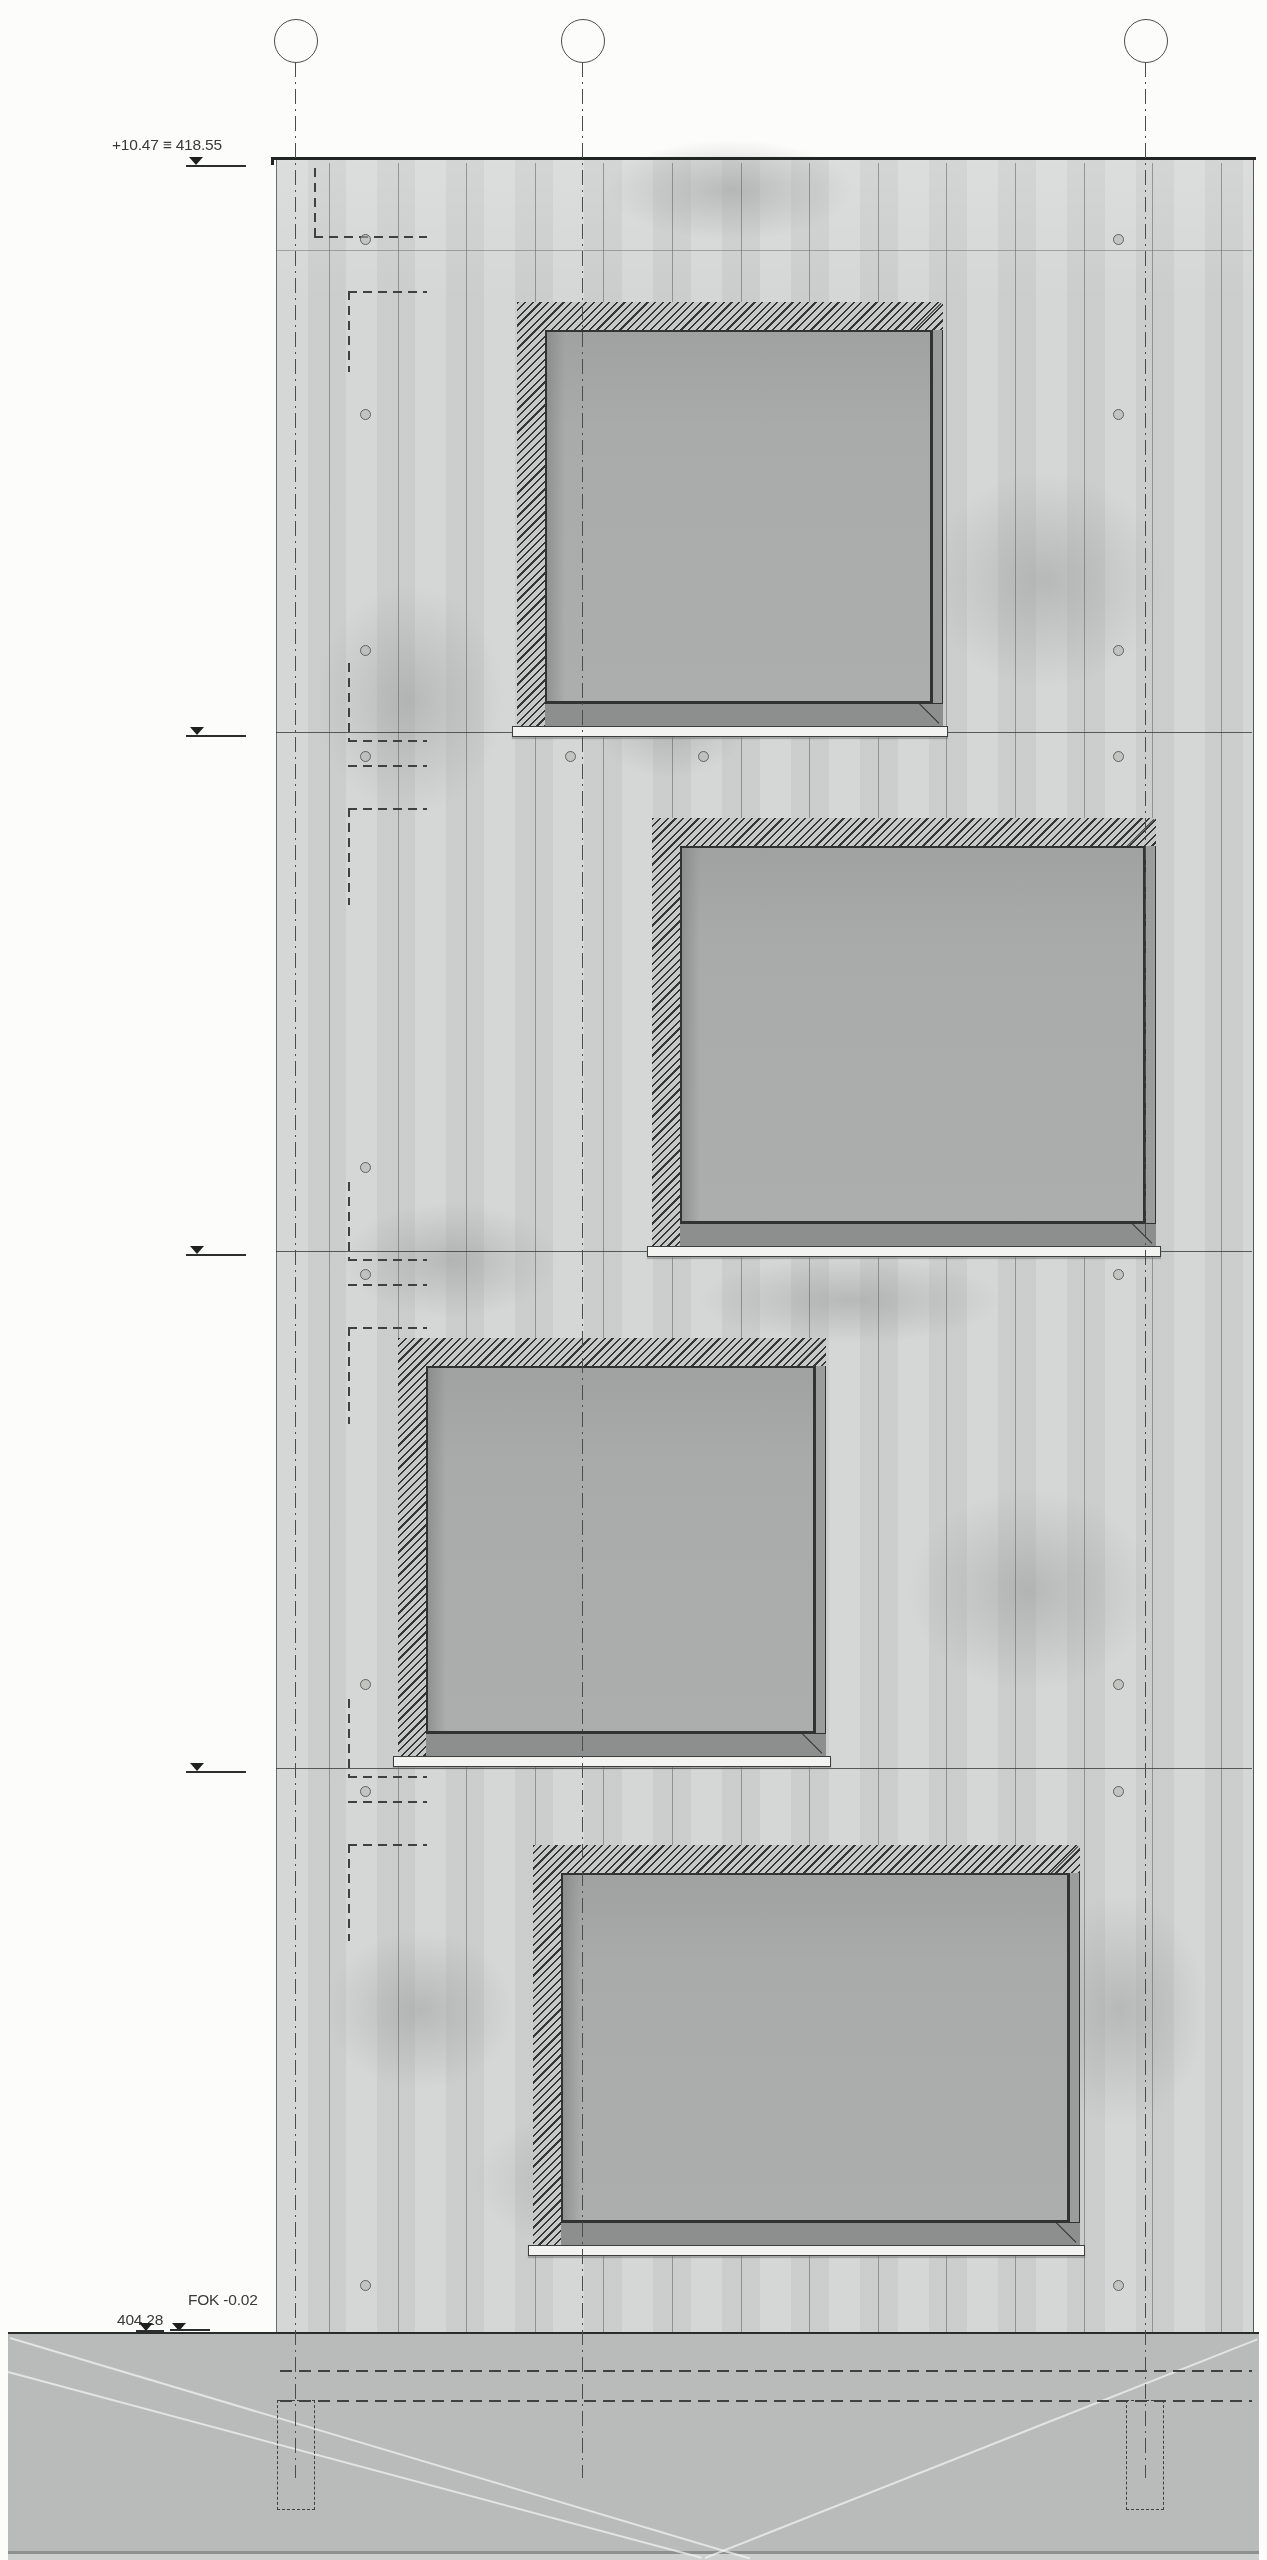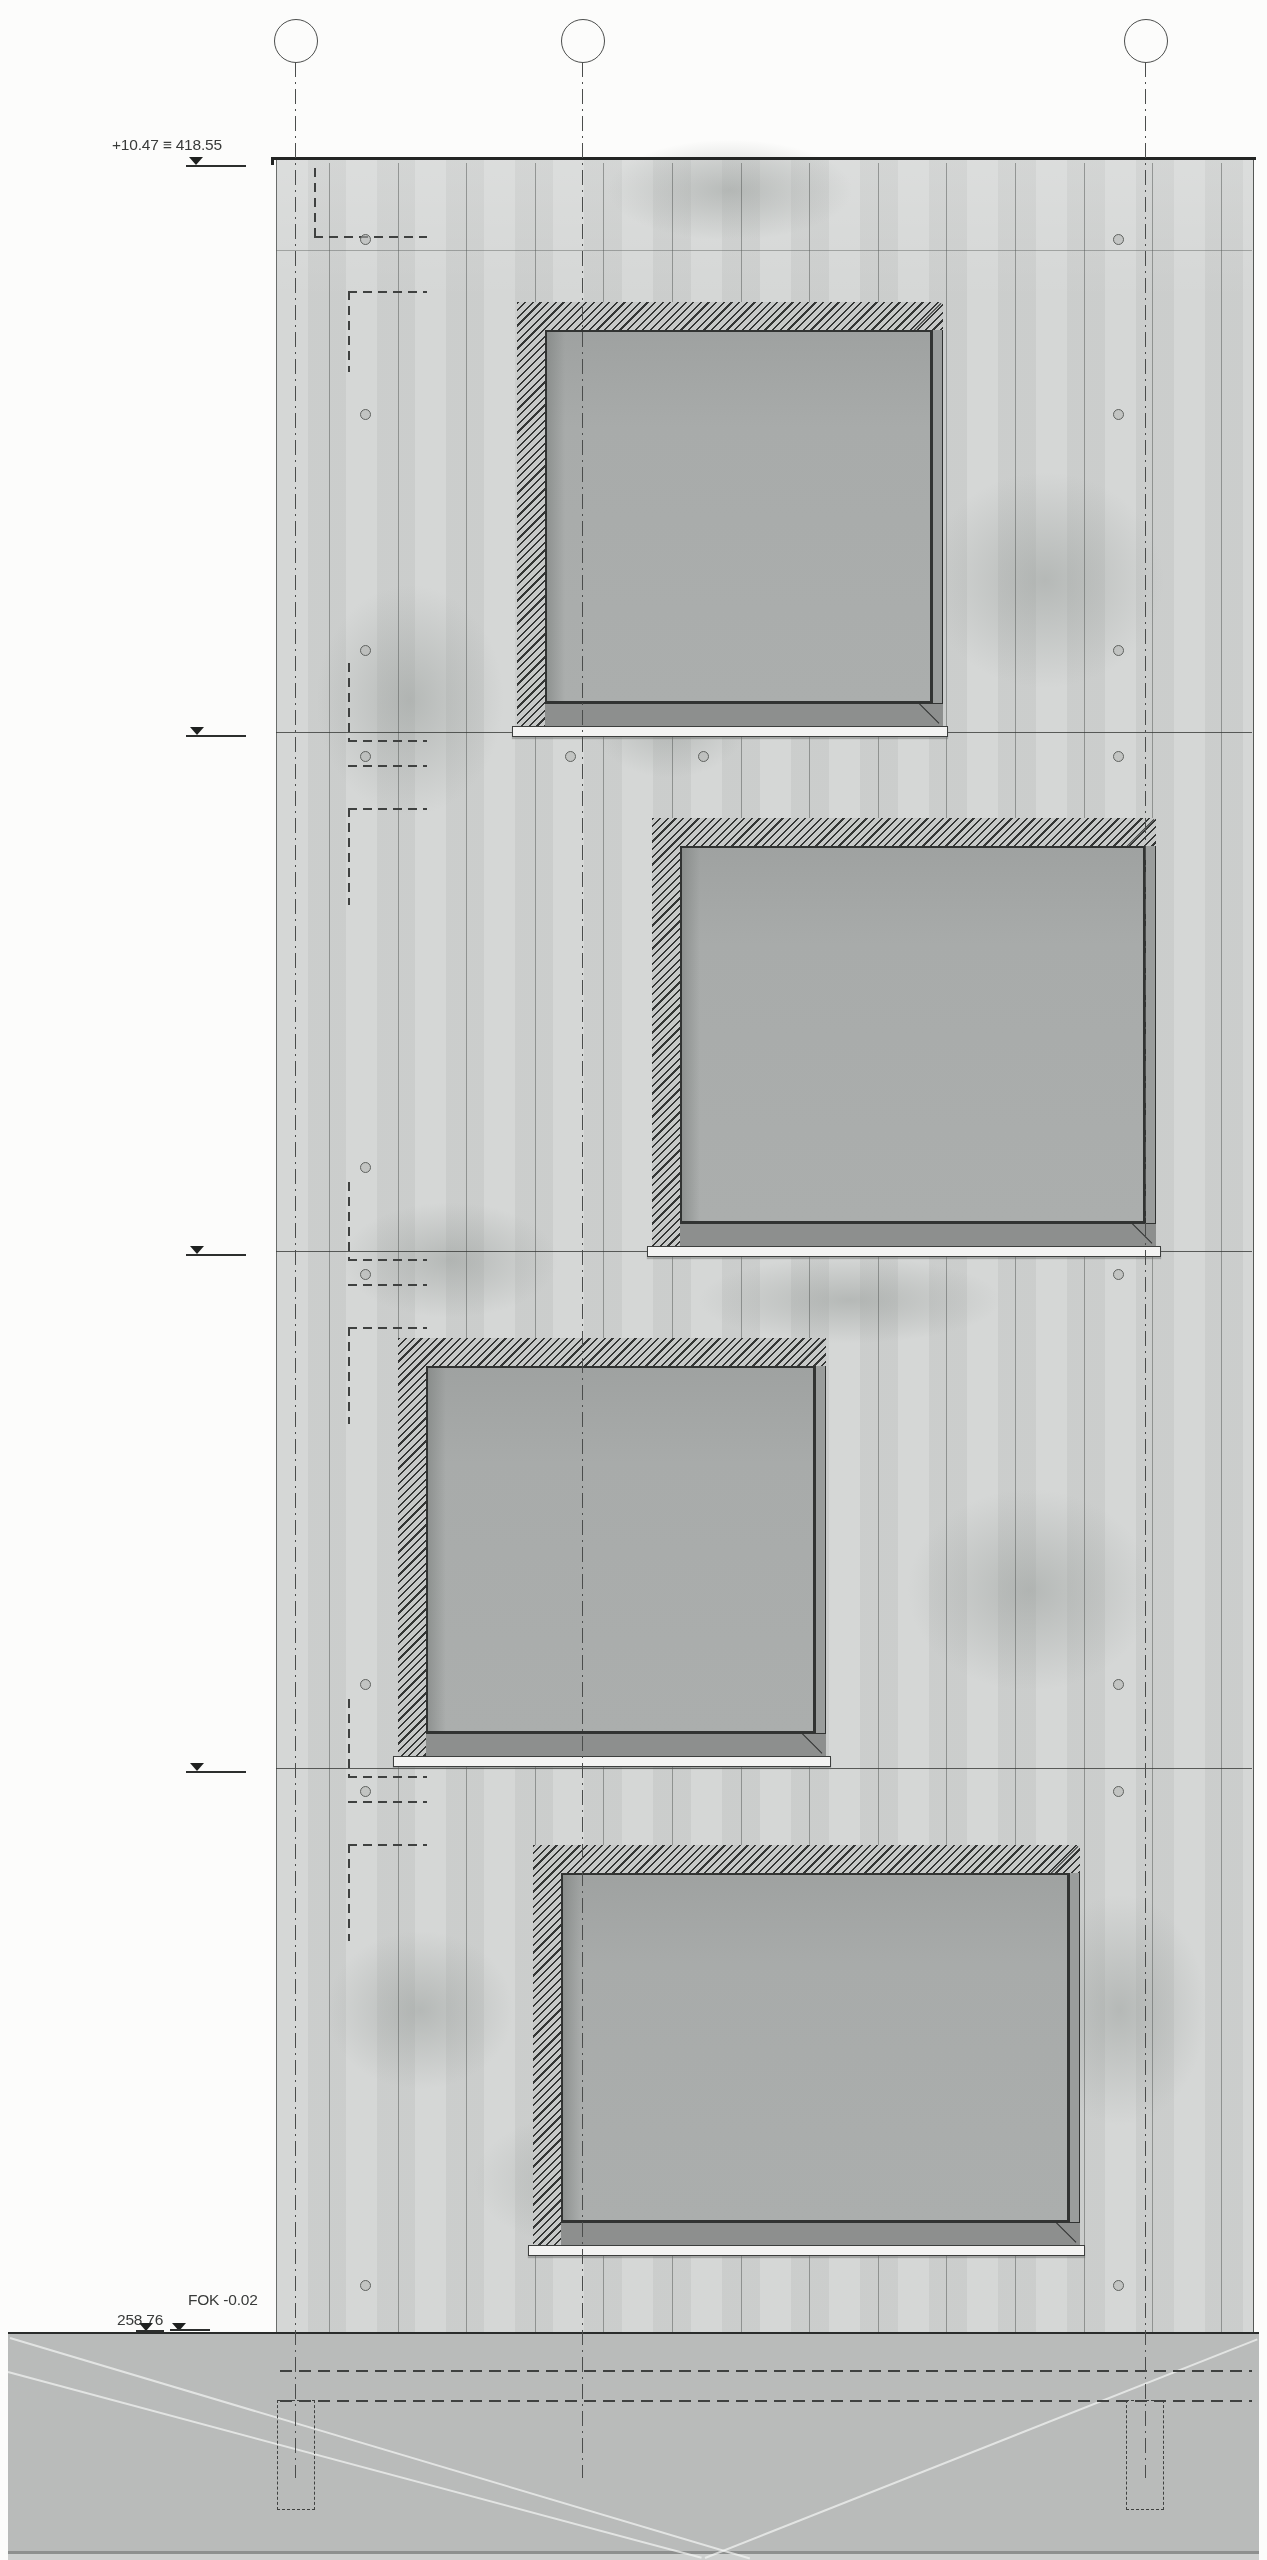--- a/index.html
+++ b/index.html
@@ -64,21 +64,21 @@
 
   <div class="abs ground"></div>
   <div class="abs groundbottom"></div>
   <div class="abs groundtail"></div>
 
   <div class="abs ann" style="left:112px;top:136px;">+10.47 ≡ 418.55</div>
   <div class="abs tri" style="left:189px;top:157px;"></div>
   <div class="abs mline" style="left:186px;top:165px;width:60px;"></div>
 
   <div class="abs ann" style="left:166px;top:2291px;margin-left:22px;">FOK -0.02</div>
-  <div class="abs ann" style="left:117px;top:2311px;">258,76</div>
+  <div class="abs ann" style="left:117px;top:2311px;">404,28</div>
   <div class="abs tri" style="left:139px;top:2323px;"></div>
   <div class="abs tri" style="left:172px;top:2323px;"></div>
   <div class="abs mline" style="left:136px;top:2330px;width:28px;"></div>
   <div class="abs mline" style="left:170px;top:2329px;width:40px;"></div>
 
   <div id="gen"></div>
 <div class="abs blotch" style="left: 880px; top: 430px; width: 330px; height: 300px; z-index: 2;"></div>
     <div class="abs blotch" style="left: 280px; top: 540px; width: 260px; height: 320px; z-index: 2;"></div>
     <div class="abs blotch" style="left: 560px; top: 120px; width: 340px; height: 140px; z-index: 2;"></div>
     <div class="abs blotch" style="left: 300px; top: 1180px; width: 300px; height: 160px; z-index: 2;"></div>

